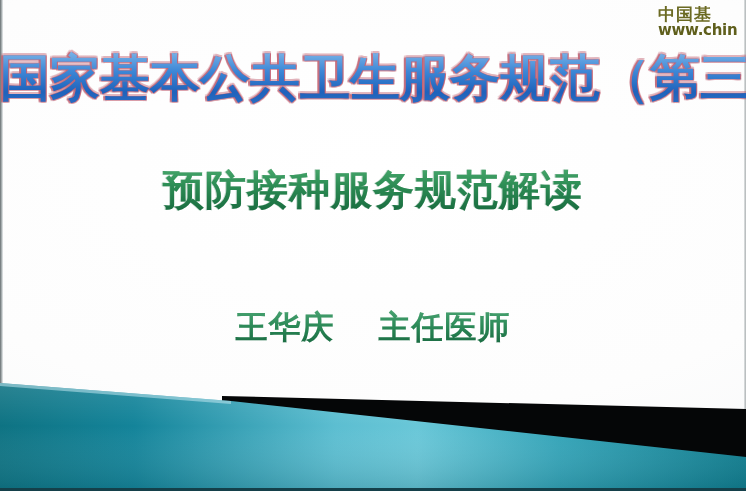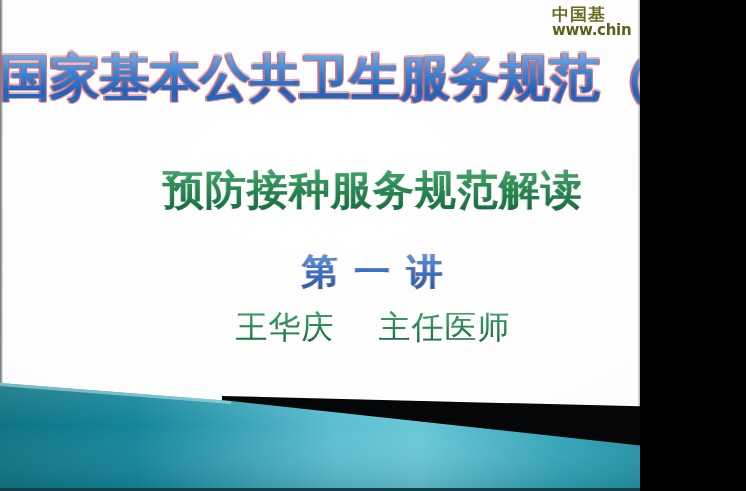--- a/index.html
+++ b/index.html
@@ -2,21 +2,21 @@
 <html><head>
 <meta charset="utf-8">
 <style>
   html, body {
     margin: 0;
     padding: 0;
     background: #000;
   }
   #screen {
     position: relative;
-    width: 640px;
+    width: 746px;
     height: 491px;
     overflow: hidden;
     font-family: "DejaVu Sans", sans-serif;
     background: #7dd3fc;
     box-sizing: border-box;
   }
 
   
   .slide-bg {
     position: absolute;
@@ -147,21 +147,21 @@
       drop-shadow(1px 0 0 rgba(190, 96, 112, .55))
       drop-shadow(-0.8px 0 0 rgba(180, 90, 108, .35));
   }
 
   .presenter {
     position: absolute;
     left: 0;
     top: 306px;
     width: 746px;
     font-size: 32px;
-    font-weight: 400;
+    font-weight: 700;
     white-space: nowrap;
     letter-spacing: 1px;
     color: #2a8256;
     background: linear-gradient(to bottom, #4fa877 0%, #2c8a58 45%, #14613b 100%);
     -webkit-background-clip: text;
     background-clip: text;
     -webkit-text-fill-color: transparent;
     filter: drop-shadow(0.7px 0.7px 0.5px rgba(130,175,148,.5));
   }
   .presenter .gap { display: inline-block; width: 44px; }
@@ -208,20 +208,19 @@
     <span class="wm-cn">中国基</span>
     <span class="wm-url">www.chin</span>
   </div>
 
   <div class="content">
 
     <div class="title-main">国家基本公共卫生服务规范（第三版）</div>
 
     <div class="title-sub">预防接种服务规范解读</div>
 
-    <div class="lecture-no">第 一 讲</div>
 
     <div class="presenter">
       <span>王华庆</span><span class="gap"></span><span>主任医师</span>
     </div>
 
   </div>
 </div>
 
 </body></html>

